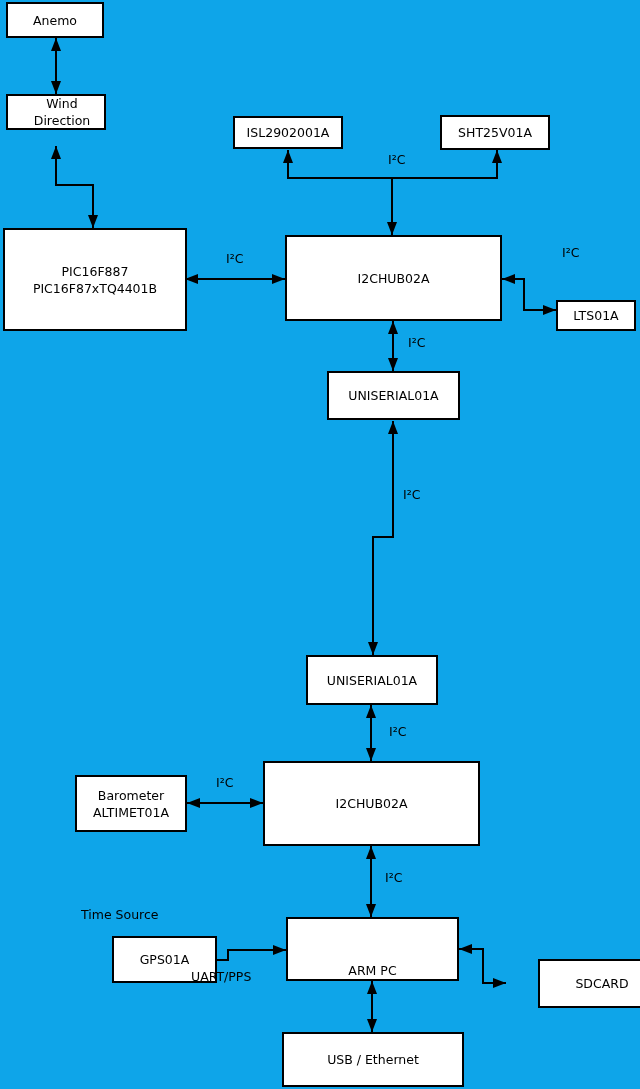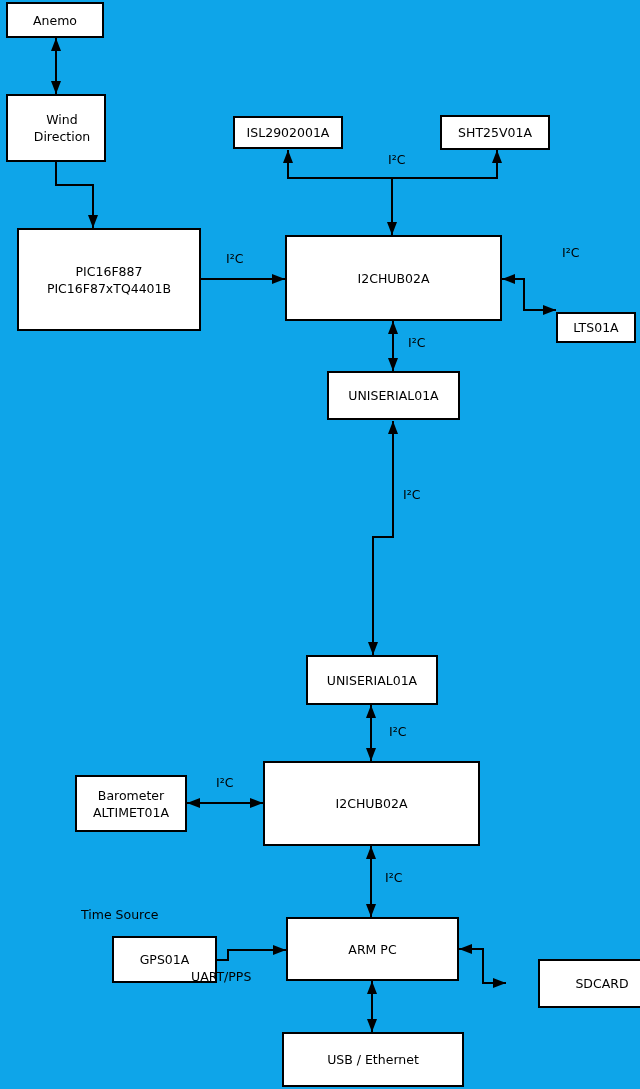--- a/index.html
+++ b/index.html
@@ -37,32 +37,32 @@
     position: absolute;
     left: 0; top: 0;
     width: 640px;
     height: 1089px;
     z-index: 1;
   }
   #wires path { stroke: #000000; stroke-width: 2; fill: none; }
 
   
   #n-anemo      { left: 6px;   top: 2px;    width: 98px;  height: 36px; }
-  #n-wind       { left: 6px;   top: 94px;   width: 100px; height: 68px; padding-left: 12px; }
-  #n-pic        { left: 17px;   top: 228px;  width: 184px; height: 103px; }
+  #n-wind       { left: 6px;   top: 94px;   width: 100px; height: 36px; padding-left: 12px; }
+  #n-pic        { left: 3px;   top: 228px;  width: 184px; height: 103px; }
   #n-isl        { left: 233px; top: 116px;  width: 110px; height: 33px; }
   #n-sht        { left: 440px; top: 115px;  width: 110px; height: 35px; }
   #n-hub1       { left: 285px; top: 235px;  width: 217px; height: 86px; }
-  #n-lts        { left: 556px; top: 312px;  width: 80px;  height: 31px; }
+  #n-lts        { left: 556px; top: 300px;  width: 80px;  height: 31px; }
   #n-uni1       { left: 327px; top: 371px;  width: 133px; height: 49px; }
   #n-uni2       { left: 306px; top: 655px;  width: 132px; height: 50px; }
   #n-hub2       { left: 263px; top: 761px;  width: 217px; height: 85px; }
   #n-baro       { left: 75px;  top: 775px;  width: 112px; height: 57px; }
   #n-gps        { left: 68px;  top: 936px;  width: 105px; height: 47px; margin-left: 44px; }
-  #n-arm        { left: 286px; top: 917px;  width: 173px; height: 64px; }
+  #n-arm        { left: 286px; top: 917px;  width: 173px; height: 64px; justify-content: flex-end; }
   #n-sdcard     { left: 506px; top: 959px;  width: 128px; height: 49px; margin-left: 32px; }
   #n-usb        { left: 282px; top: 1032px; width: 182px; height: 55px; }
 
   
   #l-i2c-pic-hub1   { left: 226px; top: 252px; }
   #l-i2c-sensors    { left: 388px; top: 153px; }
   #l-i2c-lts        { left: 562px; top: 246px; }
   #l-i2c-hub1-uni1  { left: 408px; top: 336px; }
   #l-i2c-long       { left: 403px; top: 488px; }
   #l-i2c-uni2-hub2  { left: 389px; top: 725px; }

